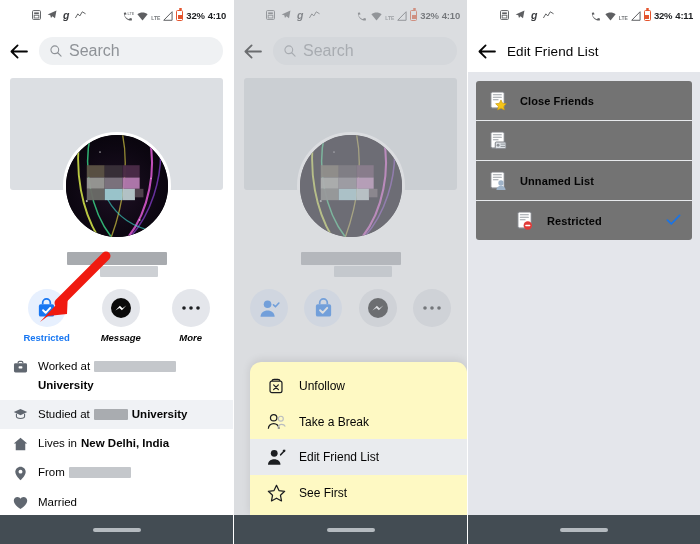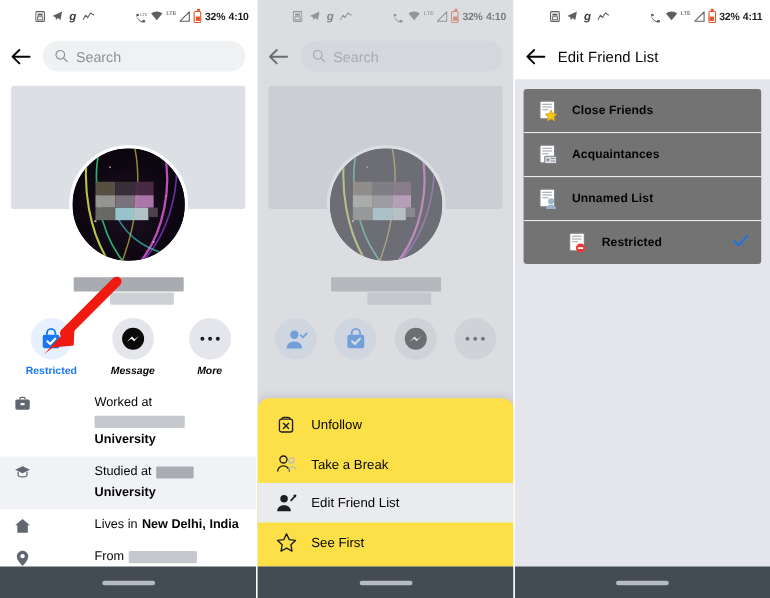--- a/index.html
+++ b/index.html
@@ -24,21 +24,21 @@
   .statusbar {
     height: 30px;
     display: flex; align-items: center;
     justify-content: space-between;
     padding: 0 7px 0 6px;
     background: #ffffff;
     font-size: 9.5px;
     color: #1c1e21;
   }
   .sb-left { display: flex; align-items: center; gap: 6px; padding-left: 26px; }
-  .sb-right { display: flex; align-items: flex-start; gap: 3px; }
+  .sb-right { display: flex; align-items: flex-end; gap: 3px; }
   .sb-ic { display: inline-flex; align-items: center; justify-content: center; opacity: .82; }
   .sb-txt { font-weight: bold; font-size: 9.5px; letter-spacing: -.2px; }
   .sb-g { font-style: italic; font-weight: bold; font-size: 10.5px; color: #3b3d40; }
   .sb-lte { font-size: 5px; font-weight: bold; color: #76797c; }
   .bat { width: 7px; height: 11px; border: 1.3px solid #e4552e; border-radius: 1.5px; position: relative; }
   .bat:before { content:""; position:absolute; top:-2.4px; left:1.6px; width:2.6px; height:1.6px; background:#e4552e; border-radius:1px;}
   .bat:after { content:""; position:absolute; bottom:.6px; left:.6px; right:.6px; height:4px; background:#e4552e;}
 
   
   .topbar {
@@ -48,21 +48,21 @@
     background: #ffffff;
   }
   .back-btn { width: 22px; height: 22px; display:flex; align-items:center; justify-content:center; cursor: pointer; }
   .search-pill {
     flex: 1; height: 28px; border-radius: 16px;
     background: #eff1f3;
     display: flex; align-items: center; gap: 7px;
     padding: 0 11px;
     cursor: text;
   }
-  .search-pill .sp-text { color: #8e9297; font-size: 13px; }
+  .search-pill .sp-text { color: #8e9297; font-size: 16px; }
   .topbar-title { font-size: 13.5px; color: #050505; font-weight: normal; letter-spacing:.1px;}
 
   
   .profile-wrap { position: relative; background: #ffffff; }
   .cover { height: 112px; margin: 6px 10px 0 10px; background: #dcdfe3; border-radius: 3px;}
   .avatar-holder { position: relative; height: 0; }
   .avatar {
     position: absolute; left: 50%; top: -58px;
     transform: translateX(-50%);
     width: 108px; height: 108px;
@@ -96,30 +96,30 @@
 
   
   .info-list { background:#fff; }
   .info-row {
     display: flex; align-items: flex-start; gap: 10px;
     padding: 7px 12px;
     min-height: 28px;
   }
   .info-row.hl { background: #f0f2f5; }
   .info-ic { width: 16px; flex: 0 0 16px; display:flex; align-items:center; justify-content:center; padding-top:1px;}
-  .info-txt { font-size: 11.5px; color: #050505; line-height: 15px; display:flex; flex-wrap: wrap; align-items:center; gap: 4px; margin-left: 48px;}
+  .info-txt { font-size: 11.5px; color: #050505; line-height: 15px; display:flex; flex-wrap: wrap; align-items:center; gap: 4px;}
   .info-txt b { font-weight: bold; }
   .redact { display:inline-block; height: 11px; border-radius: 1px; background: #c4c7cb; vertical-align: middle;}
   .redact.d { background: #a9acb0; }
 
   
   .dim { position:absolute; inset:0; background: rgba(190,193,198,.55); pointer-events:none; }
   .sheet {
-    position: absolute; left: 0; right: 0; bottom: 29px;
-    background: #fde047;
+    position: absolute; left: 16px; right: 0; bottom: 29px;
+    background: #fef9c3;
     border-top-left-radius: 11px; border-top-right-radius: 11px;
     padding: 6px 0 4px 0;
     box-shadow: 0 -2px 8px rgba(0,0,0,.10);
   }
   .sheet-item {
     display: flex; align-items: center; gap: 13px;
     padding: 9px 16px;
     cursor: pointer;
   }
   .sheet-item.hl { background: #e9ebee; }
@@ -617,21 +617,20 @@
         <div class="fl-row">
           <span class="fl-ic">
             <svg width="21" height="21" viewBox="0 0 22 22">
               <rect x="3" y="2" width="14" height="17" rx="1.4" fill="#fff" stroke="#7a7d82" stroke-width="1.1"></rect>
               <path d="M5.6 5h8.4M5.6 7.6h8.4M5.6 10.2h5" stroke="#9aa0a6" stroke-width="1.1" stroke-linecap="round"></path>
               <rect x="7.6" y="12.6" width="11.2" height="7" rx="1" fill="#dfe3e8" stroke="#7a7d82" stroke-width="1"></rect>
               <circle cx="10.6" cy="16" r="1.5" fill="#8e9297"></circle>
               <path d="M13.6 14.8h3.8M13.6 17.2h3.8" stroke="#8e9297" stroke-width="1" stroke-linecap="round"></path>
             </svg>
           </span>
-          <span class="fl-label">Acquaintances</span>
         </div>
 
         <div class="fl-row">
           <span class="fl-ic">
             <svg width="21" height="21" viewBox="0 0 22 22">
               <rect x="3" y="2" width="14" height="17" rx="1.4" fill="#fff" stroke="#7a7d82" stroke-width="1.1"></rect>
               <path d="M5.6 5h8.4M5.6 7.6h8.4M5.6 10.2h5" stroke="#9aa0a6" stroke-width="1.1" stroke-linecap="round"></path>
               <circle cx="13.6" cy="13.6" r="2.8" fill="#9fb3c8"></circle>
               <path d="M8.8 21c0-2.7 2.1-4.4 4.8-4.4s4.8 1.7 4.8 4.4z" fill="#9fb3c8"></path>
             </svg>

